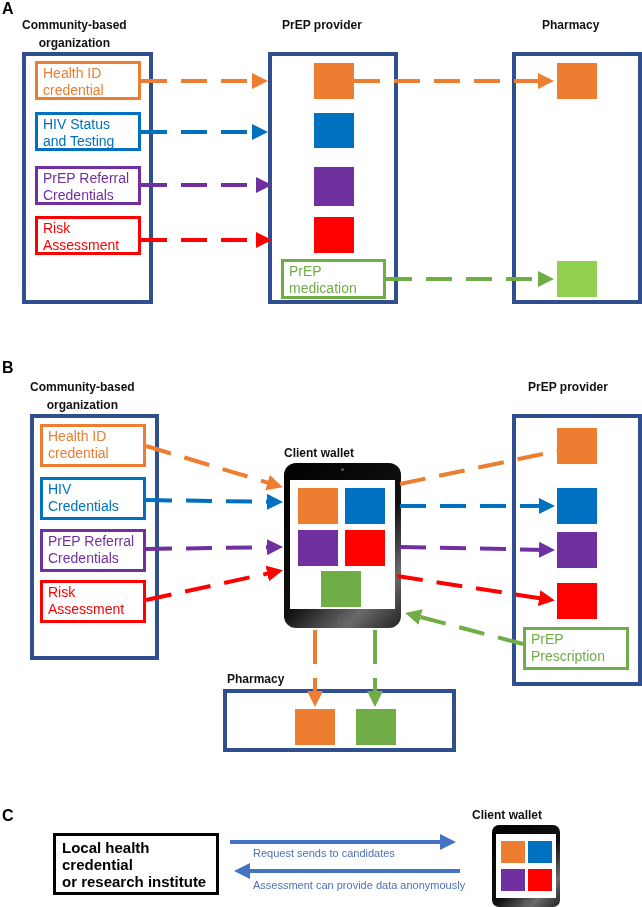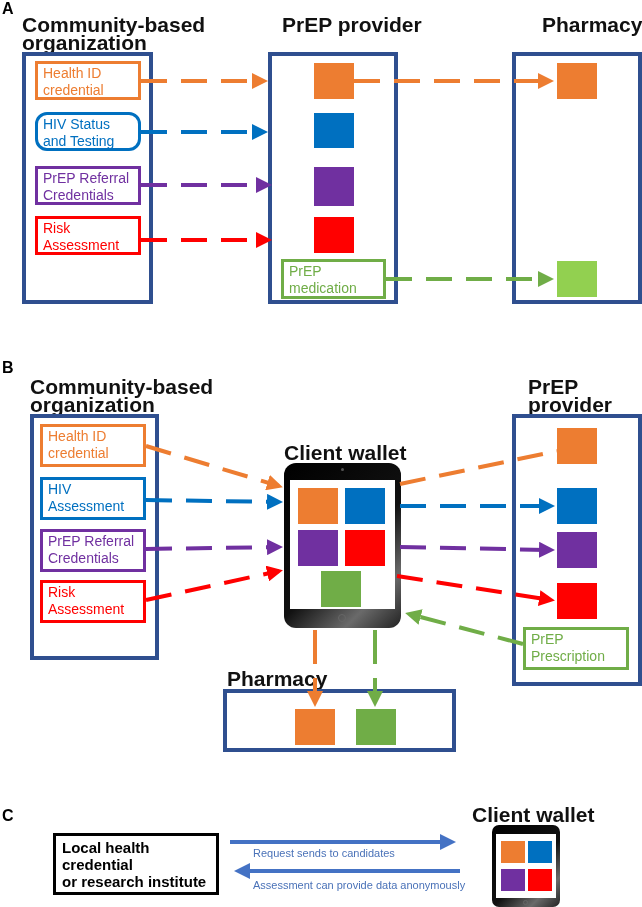--- a/index.html
+++ b/index.html
@@ -1,19 +1,19 @@
 <!DOCTYPE html>
 <html><head>
 <meta charset="utf-8">
 <style>
   html, body { margin: 0; padding: 0; background: #ffffff; }
   body { width: 642px; height: 907px; position: relative; overflow: hidden; font-family: "Liberation Sans", sans-serif; }
   .abs { position: absolute; }
   .panel-letter { font-weight: bold; font-size: 16px; color: #000; }
-  .col-title { font-weight: bold; font-size: 21px; color: #111; line-height: 18px; }
+  .col-title { font-weight: bold; font-size: 12px; color: #111; line-height: 18px; text-align: center; }
   .org-box { border: 4px solid #2f4f8f; box-sizing: border-box; background: #fff; }
   .cred { box-sizing: border-box; border: 3px solid; background: #fff; font-size: 14px; line-height: 17px; padding: 1px 5px; white-space: pre-line; }
   .sq { position: absolute; }
   svg.overlay { position: absolute; left: 0; top: 0; width: 642px; height: 907px; pointer-events: none; }
   .tablet { position: absolute; background: linear-gradient(135deg, #000 0%, #111 55%, #6a6a6a 80%, #222 100%); border-radius: 12px; }
   .tablet .screen { position: absolute; background: #fff; }
   .tablet .cam { position: absolute; width: 3px; height: 3px; border-radius: 50%; background: #555; }
   .tablet .home { position: absolute; width: 8px; height: 8px; border-radius: 50%; border: 1px solid #666; box-sizing: border-box; }
   .c-label { font-size: 11px; color: #4a72b8; }
   .c-box { border: 3px solid #000; box-sizing: border-box; font-weight: bold; font-size: 15px; line-height: 17px; padding: 3px 6px; white-space: pre-line; background:#fff; }
@@ -26,21 +26,21 @@
 organization</div>
 <div class="abs col-title" style="left:282px;top:16px;">PrEP provider</div>
 <div class="abs col-title" style="left:542px;top:16px;">Pharmacy</div>
 
 <div class="abs org-box" style="left:22px;top:52px;width:131px;height:252px;"></div>
 <div class="abs org-box" style="left:268px;top:52px;width:130px;height:252px;"></div>
 <div class="abs org-box" style="left:512px;top:52px;width:130px;height:252px;"></div>
 
 <div class="abs cred" style="left:35px;top:61px;width:106px;height:39px;border-color:#ed7d31;color:#ed7d31;">Health ID
 credential</div>
-<div class="abs cred" style="left:35px;top:112px;width:106px;height:39px;border-color:#0070c0;color:#0070c0;border-radius:12px;">HIV Status
+<div class="abs cred" style="left:35px;top:112px;width:106px;height:39px;border-color:#0070c0;color:#0070c0;">HIV Status
 and Testing</div>
 <div class="abs cred" style="left:35px;top:166px;width:106px;height:39px;border-color:#7030a0;color:#7030a0;">PrEP Referral
 Credentials</div>
 <div class="abs cred" style="left:35px;top:216px;width:106px;height:39px;border-color:#ff0000;color:#ff0000;">Risk
 Assessment</div>
 
 <div class="sq" style="left:314px;top:63px;width:40px;height:36px;background:#ed7d31;"></div>
 <div class="sq" style="left:314px;top:113px;width:40px;height:35px;background:#0070c0;"></div>
 <div class="sq" style="left:314px;top:167px;width:40px;height:39px;background:#7030a0;"></div>
 <div class="sq" style="left:314px;top:217px;width:40px;height:36px;background:#ff0000;"></div>
@@ -57,21 +57,21 @@
 <div class="abs col-title" style="left:528px;top:378px;">PrEP provider</div>
 <div class="abs col-title" style="left:227px;top:670px;">Pharmacy</div>
 
 <div class="abs org-box" style="left:30px;top:414px;width:129px;height:246px;"></div>
 <div class="abs org-box" style="left:512px;top:414px;width:130px;height:272px;"></div>
 <div class="abs org-box" style="left:223px;top:689px;width:233px;height:63px;"></div>
 
 <div class="abs cred" style="left:40px;top:424px;width:106px;height:43px;border-color:#ed7d31;color:#ed7d31;">Health ID
 credential</div>
 <div class="abs cred" style="left:40px;top:477px;width:106px;height:43px;border-color:#0070c0;color:#0070c0;">HIV
-Assessment</div>
+Credentials</div>
 <div class="abs cred" style="left:40px;top:529px;width:106px;height:43px;border-color:#7030a0;color:#7030a0;">PrEP Referral
 Credentials</div>
 <div class="abs cred" style="left:40px;top:580px;width:106px;height:43px;border-color:#ff0000;color:#ff0000;">Risk
 Assessment</div>
 
 <div class="tablet" style="left:284px;top:463px;width:117px;height:165px;">
   <div class="cam" style="left:57px;top:5px;"></div>
   <div class="screen" style="left:6px;top:17px;width:105px;height:129px;">
     <div class="sq" style="left:8px;top:8px;width:40px;height:36px;background:#ed7d31;"></div>
     <div class="sq" style="left:55px;top:8px;width:40px;height:36px;background:#0070c0;"></div>

